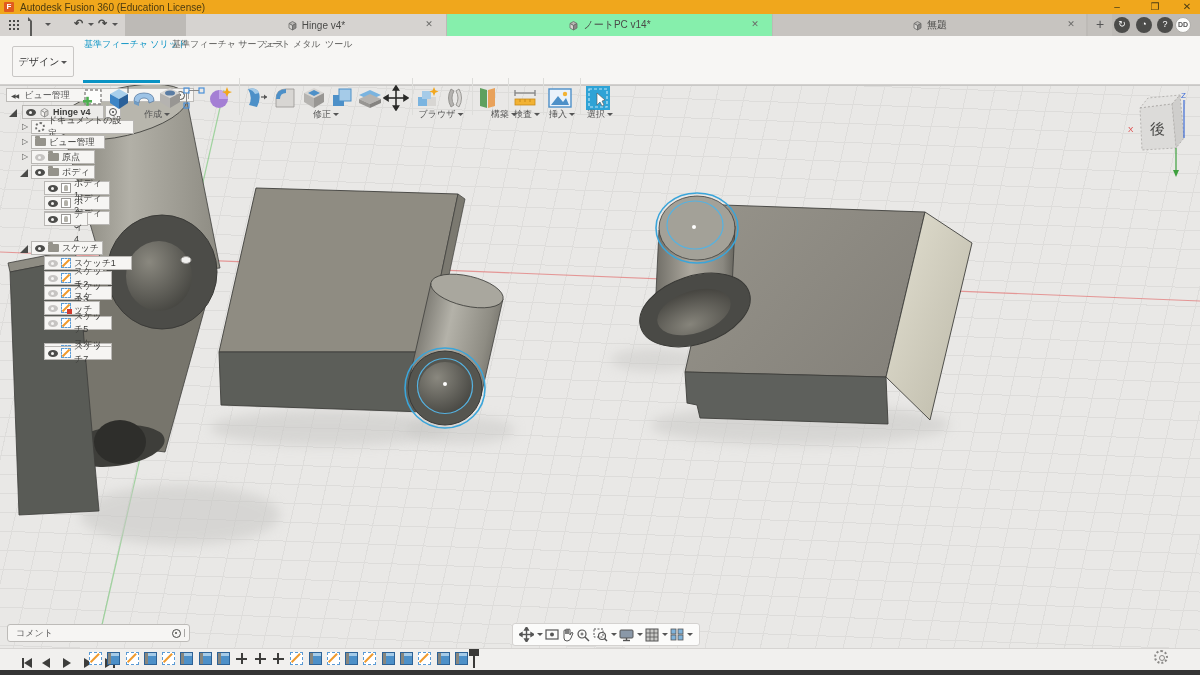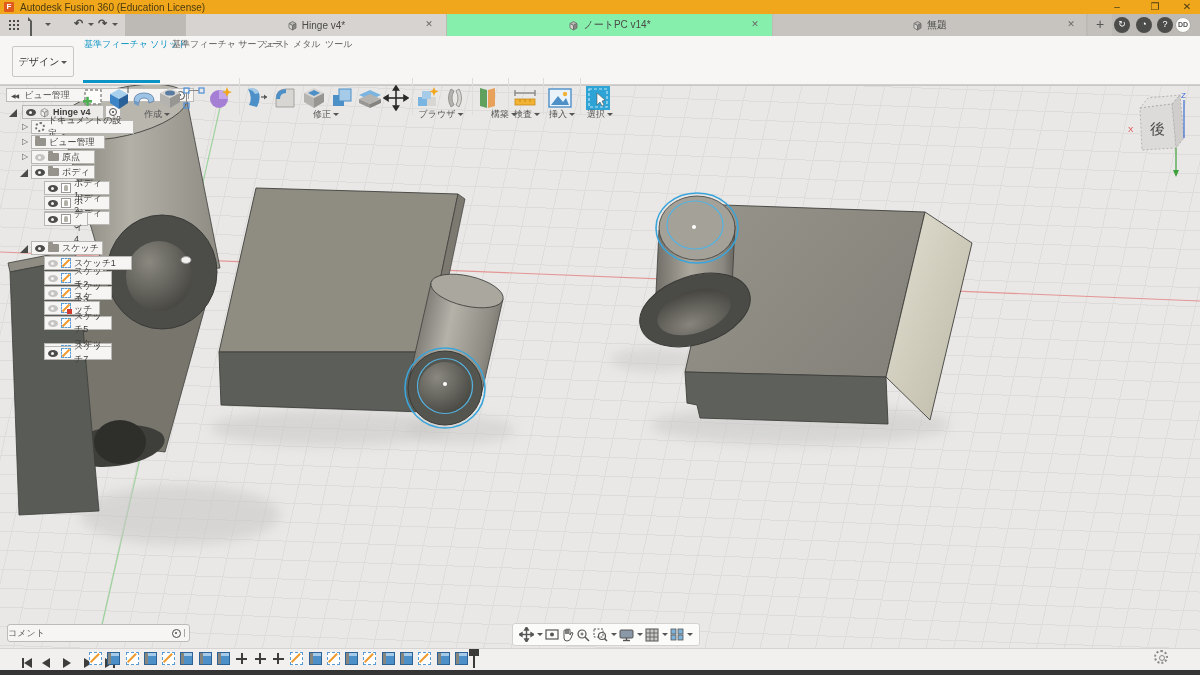--- a/index.html
+++ b/index.html
@@ -314,21 +314,21 @@
       <span>スケッチ6</span>
     </div>
   <div class="brow" style="left:44px;top:346px;width:68px">
       <span class="eye"></span>
       <span class="sketchico"></span>
       <span>スケッチ7</span>
     </div>
 </div>
 
 <div class="phead" id="commentbox">
-  <span style="">コメント</span>
+  <span style="margin-left:8px">コメント</span>
   <span style="margin-left:auto" class="circdot"></span>
   <span class="grip"></span>
     <span style="width:4px"></span>
 </div>
 
 <div id="navbar">
   <span class="navico">
       <svg width="15" height="15" viewBox="0 0 15 15">
         <g stroke="#555" stroke-width="1.4" fill="#555">
           <line x1="7.5" y1="2" x2="7.5" y2="13"></line>

